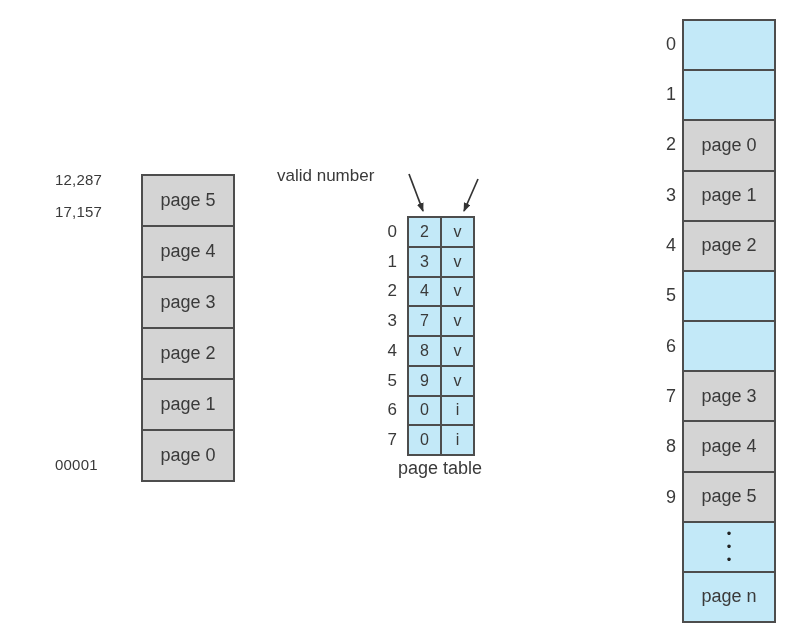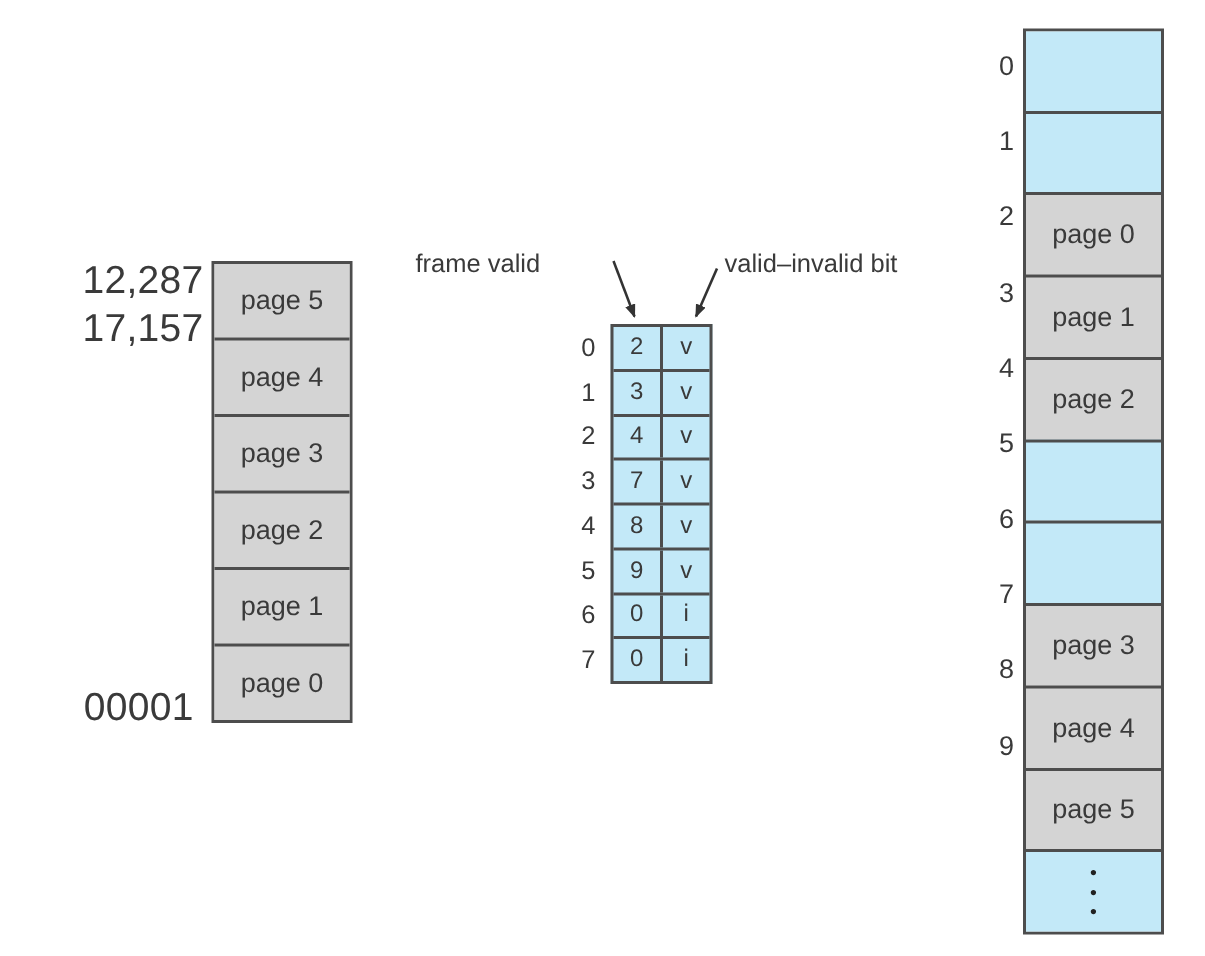--- a/index.html
+++ b/index.html
@@ -8,21 +8,21 @@
     width: 803px; height: 637px;
     background: var(--background, #fff);
     font-family: "Liberation Sans", sans-serif;
     color: var(--text, #3a3a3a);
     overflow: hidden;
   }
 
   
   .addr {
     position: absolute; left: 55px; width: 75px;
-    text-align: center; font-size: 26px; letter-spacing: 0.2px;
+    text-align: left; font-size: 15px; letter-spacing: 0.2px;
   }
   .addr-top    { top: 171px; }
   .addr-mid    { top: 203px; }
   .addr-bottom { top: 456px; }
 
   .memcol {
     position: absolute; box-sizing: border-box;
     border: 2px solid var(--border, #4d4d4d);
     display: flex; flex-direction: column;
   }
@@ -96,22 +96,21 @@
 
   <div class="memcol lcol">
     <div class="cell grey">page 5</div>
     <div class="cell grey">page 4</div>
     <div class="cell grey">page 3</div>
     <div class="cell grey">page 2</div>
     <div class="cell grey">page 1</div>
     <div class="cell grey">page 0</div>
   </div>
 
-  <div class="pt-label pt-label-frame">frame valid</div>
-  <div class="pt-label pt-label-valid">valid–invalid bit</div>
+  <div class="pt-label pt-label-frame">valid number</div>
 
   <svg class="arrows" width="100" height="50" viewBox="0 0 100 50">
     <defs>
       <marker id="ah" markerWidth="9" markerHeight="8" refX="8" refY="3.5" orient="auto" markerUnits="userSpaceOnUse">
         <path d="M0,0 L9,3.5 L0,7 Z" style="fill:#333"></path>
       </marker>
     </defs>
     <line x1="9" y1="6" x2="23" y2="43" style="stroke:#333;stroke-width:1.7" marker-end="url(#ah)"></line>
     <line x1="78" y1="11" x2="64" y2="43" style="stroke:#333;stroke-width:1.7" marker-end="url(#ah)"></line>
   </svg>
@@ -155,20 +154,21 @@
     <div class="ptrow">
       <div class="ptcell">0</div>
       <div class="ptcell">i</div>
     </div>
     <div class="ptrow">
       <div class="ptcell">0</div>
       <div class="ptcell">i</div>
     </div>
   </div>
 
+  <div class="pt-caption">page table</div>
 
   <div class="pm-indices">
     <div>0</div>
     <div>1</div>
     <div>2</div>
     <div>3</div>
     <div>4</div>
     <div>5</div>
     <div>6</div>
     <div>7</div>
@@ -185,15 +185,16 @@
     <div class="cell grey">page 1</div>
     <div class="cell grey">page 2</div>
     <div class="cell blue"></div>
     <div class="cell blue"></div>
     <div class="cell grey">page 3</div>
     <div class="cell grey">page 4</div>
     <div class="cell grey">page 5</div>
     <div class="cell blue dots-cell">•
 •
 •</div>
+    <div class="cell blue">page n</div>
   </div>
 
 </div>
 
 </body></html>

